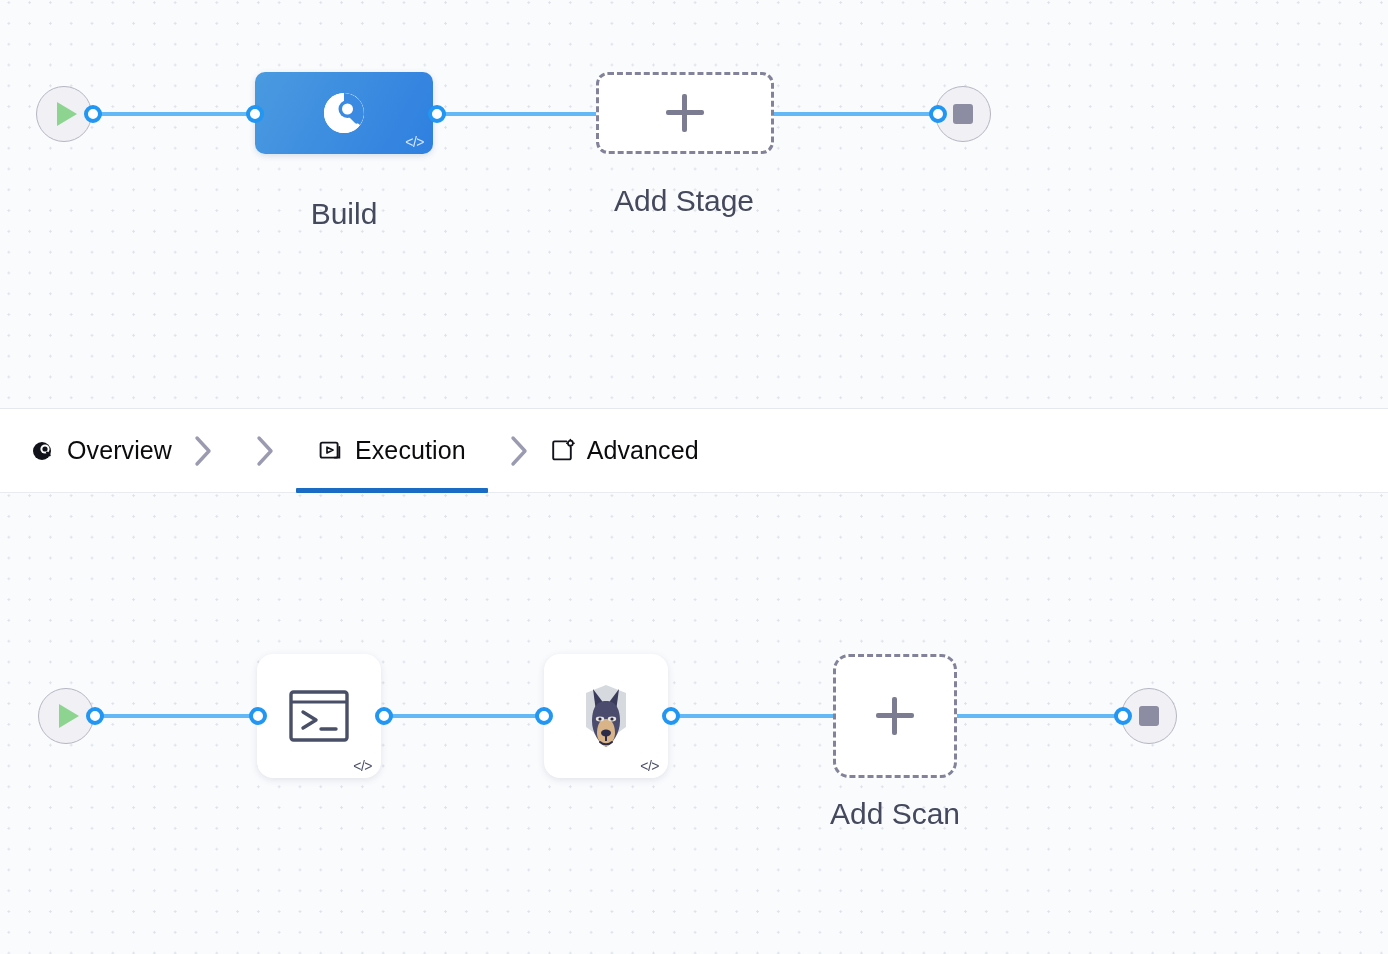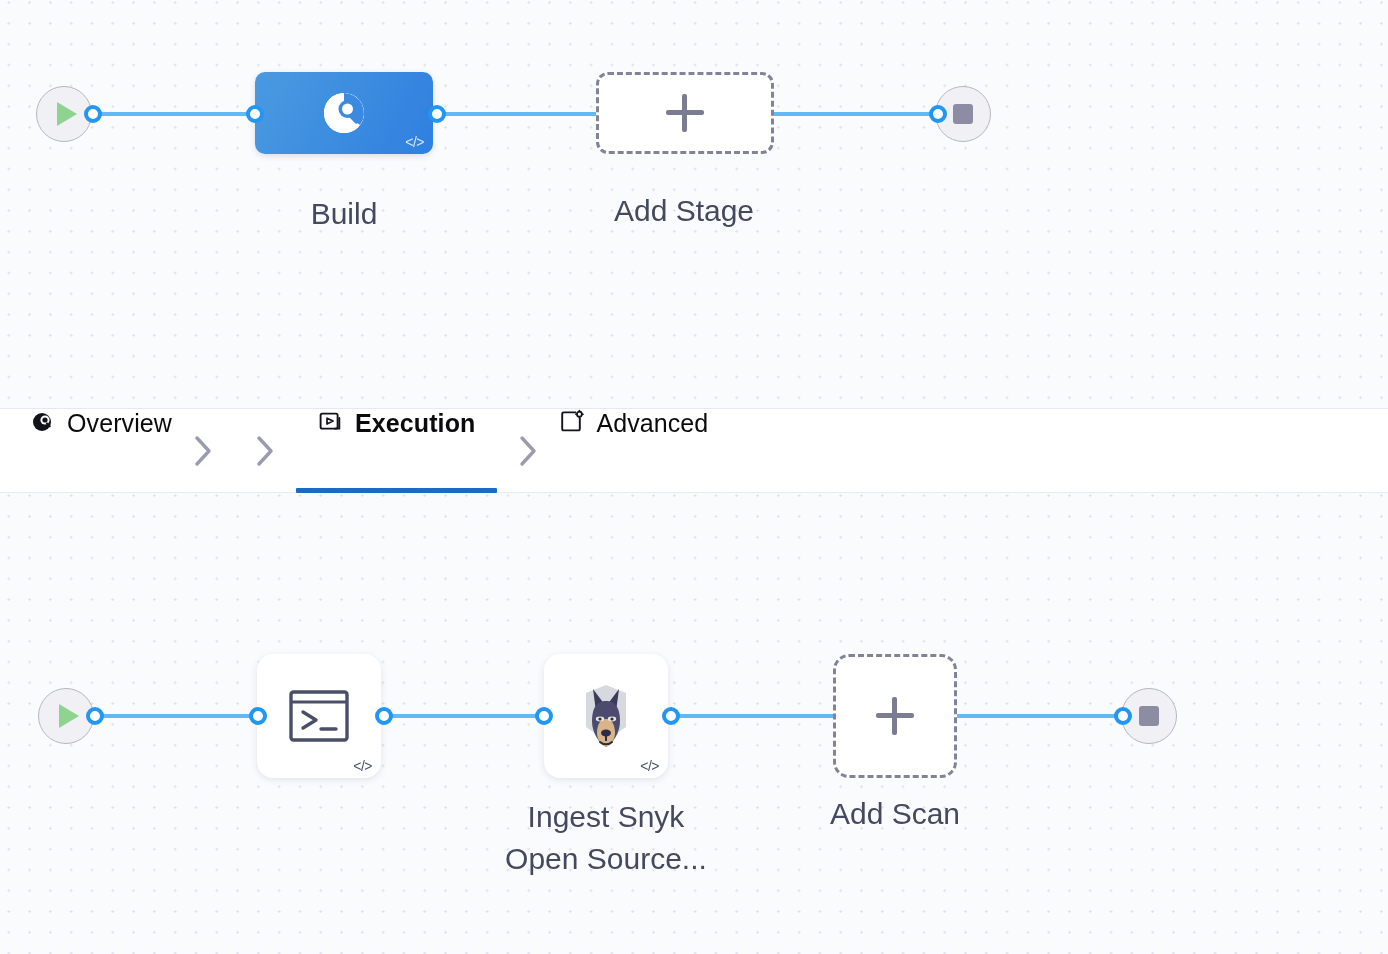--- a/index.html
+++ b/index.html
@@ -41,20 +41,21 @@
     height: 85px;
     background: #ffffff;
     border-top: 1px solid #e6e8ef;
     border-bottom: 1px solid #e9ebf1;
     display: flex;
     align-items: center;
     box-sizing: border-box;
   }
   .tab {
     display: flex;
+    align-items: center;
     height: 100%;
     position: relative;
     cursor: pointer;
     box-sizing: border-box;
   }
   .tab .tab-icon {
     display: inline-flex;
     align-items: center;
     justify-content: center;
     width: 26px;
@@ -62,21 +63,21 @@
     flex: none;
   }
   .tab .tab-label {
     font-size: 25px;
     color: #0b0b0d;
     letter-spacing: 0.1px;
     margin-left: 11px;
     white-space: nowrap;
   }
   .tab.active .tab-label {
-    font-weight: bold;
+    font-weight: normal;
     color: #0b0b0d;
   }
   .tab.active::after {
     content: "";
     position: absolute;
     left: 0;
     right: 0;
     bottom: -1px;
     height: 5px;
     background: #1a6bc4;
@@ -238,21 +239,21 @@
         <rect x="33" y="26" width="12" height="4.2" rx="2.1" fill="#3b8ae2" transform="rotate(45 33 26)"></rect>
       </svg>
       <span class="code-badge light">&lt;/&gt;</span>
     </div>
     <div class="port" style="left:428px; top:105px;"></div>
     <div class="node-label" style="left:255px; top:193px; width:178px;">Build</div>
 
     <div class="add-node stage" style="left:596px; top:72px;">
       <span class="plus"></span>
     </div>
-    <div class="node-label" style="left:595px; top:190px; width:178px;">Add Stage</div>
+    <div class="node-label" style="left:595px; top:180px; width:178px;">Add Stage</div>
 
     <div class="port" style="left:929px; top:105px;"></div>
     <div class="terminal-node" style="left:935px; top:86px;">
       <span class="stop-sq"></span>
     </div>
   </div>
 
   <div class="tabbar">
 
     <div class="tab" style="margin-left:30px;">
@@ -356,22 +357,20 @@
         <ellipse cx="27" cy="40" rx="1.6" ry="1.6" fill="#2c2c48"></ellipse>
         <ellipse cx="39" cy="40" rx="1.6" ry="1.6" fill="#2c2c48"></ellipse>
 
         <ellipse cx="33" cy="54" rx="5" ry="3.4" fill="#2c2c48"></ellipse>
         <path d="M33 57 L33 62" stroke="#2c2c48" stroke-width="2"></path>
         <path d="M27 63 C30 66 36 66 39 63" stroke="#2c2c48" stroke-width="2" fill="none" stroke-linecap="round"></path>
       </svg>
       <span class="code-badge dark">&lt;/&gt;</span>
     </div>
     <div class="port" style="left:662px; top:214px;"></div>
-    <div class="node-label" style="left:484px; top:303px; width:244px;">Ingest Snyk
-Open Source...</div>
 
     <div class="add-node step" style="left:833px; top:161px;">
       <span class="plus"></span>
     </div>
     <div class="node-label" style="left:773px; top:300px; width:244px;">Add Scan</div>
 
     <div class="port" style="left:1114px; top:214px;"></div>
     <div class="terminal-node" style="left:1121px; top:195px;">
       <span class="stop-sq"></span>
     </div>

